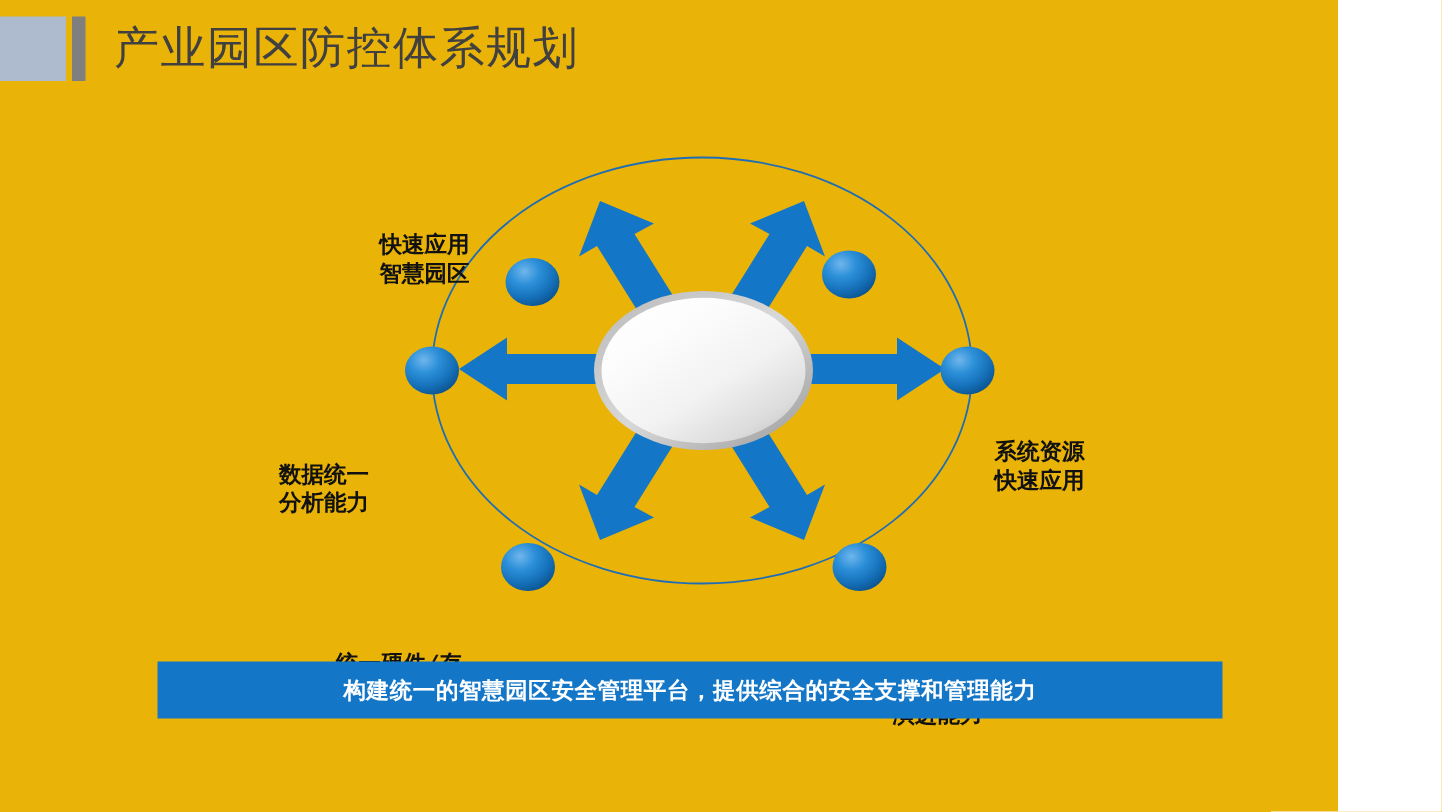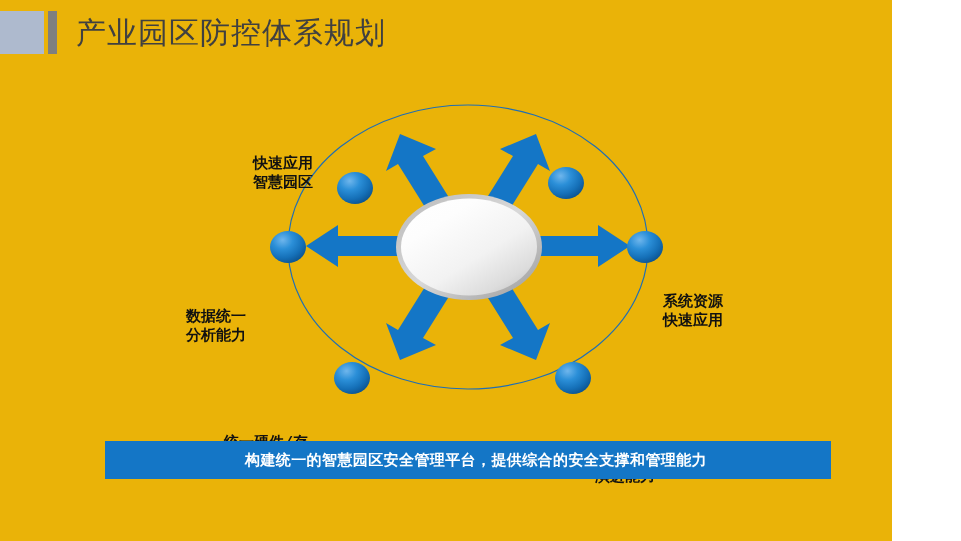--- a/index.html
+++ b/index.html
@@ -102,21 +102,20 @@
     width: 710px;
     height: 38px;
     background: #1476c6;
     color: #ffffff;
     font-size: 15px;
     font-weight: bold;
     display: flex;
     align-items: center;
     justify-content: center;
     letter-spacing: 0.4px;
-    padding-left: 16px;
   }
 </style>
 </head>
 <body>
 
 <div id="slide">
 
   <div class="hdr-block"></div>
   <div class="hdr-bar"></div>
   <div class="hdr-title">产业园区防控体系规划</div>

